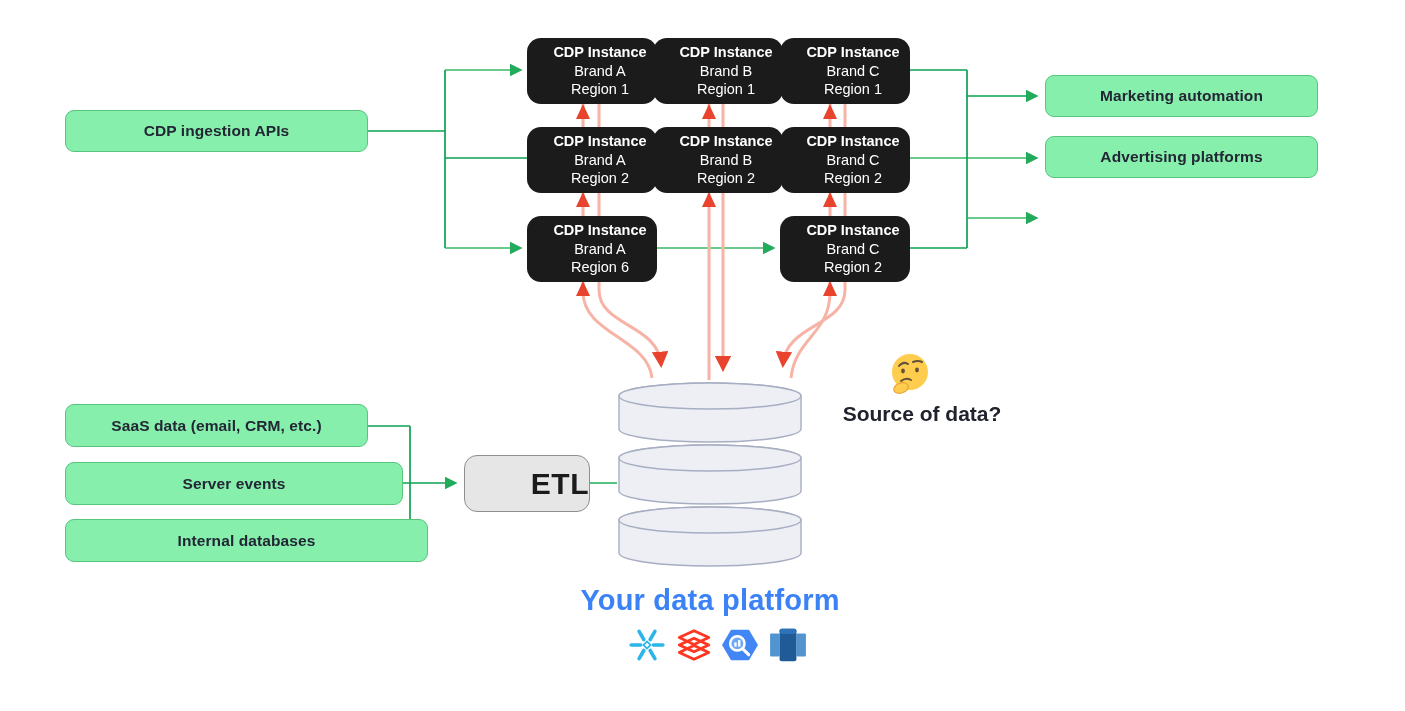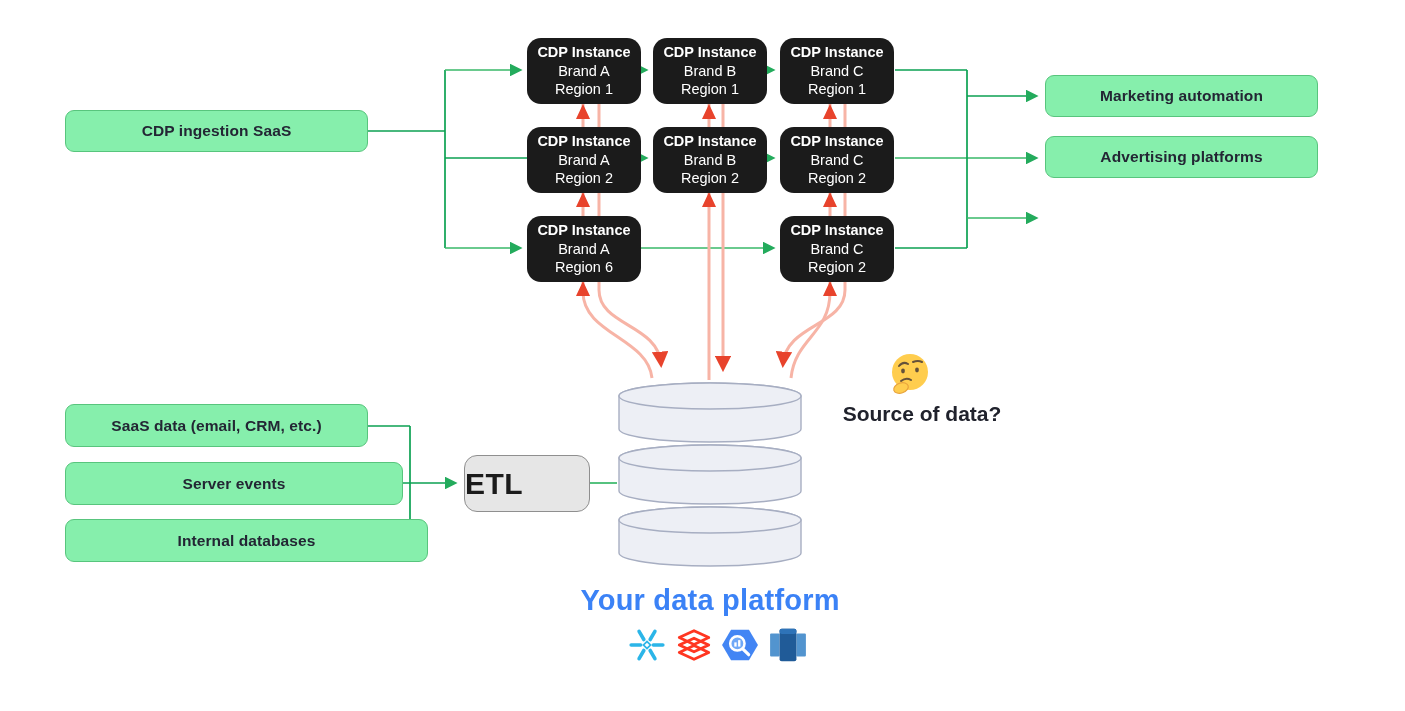--- a/index.html
+++ b/index.html
@@ -9,26 +9,26 @@
   }
   svg.layer{position:absolute;left:0;top:0;}
   .pill{
     position:absolute;background:#86efac;border:1.5px solid #58c57d;border-radius:9px;
     display:flex;align-items:center;justify-content:center;
     font-weight:bold;color:#232634;font-size:15.5px;letter-spacing:.1px;box-sizing:border-box;
   }
   .cdp{
     position:absolute;width:114px;height:66px;background:#1b1b1b;border-radius:14px;
     color:#ffffff;display:flex;flex-direction:column;align-items:center;justify-content:center;
-    font-size:14.5px;line-height:18.5px;text-align:center;
+    font-size:14.5px;line-height:18.5px;text-align:center;padding-left:16px;
   }
   .cdp .t{font-weight:bold;}
   .etl{
     position:absolute;left:464px;top:455px;width:126px;height:57px;background:#e6e6e6;
-    border:1.5px solid #8f8f8f;border-radius:13px;display:flex;align-items:center;justify-content:flex-start;
+    border:1.5px solid #8f8f8f;border-radius:13px;display:flex;align-items:center;justify-content:flex-end;
     font-weight:bold;font-size:30px;color:#1b1b1b;box-sizing:border-box;letter-spacing:.5px;
   }
   .platform-title{
     position:absolute;left:510px;top:584px;width:400px;text-align:center;
     font-weight:bold;font-size:29px;color:#3b82f6;letter-spacing:.2px;
   }
   .truth-label{
     position:absolute;left:810px;top:402px;width:224px;text-align:center;
     font-weight:bold;font-size:21px;color:#20222c;
   }
@@ -119,21 +119,21 @@
       <path d="M899 366 Q903 361 908 364" stroke="#65513a" stroke-width="2" fill="none" stroke-linecap="round"></path>
       <path d="M913 362 Q918 360 922 362" stroke="#65513a" stroke-width="2" fill="none" stroke-linecap="round"></path>
       <ellipse cx="903" cy="371" rx="1.9" ry="2.4" fill="#65513a"></ellipse>
       <ellipse cx="917" cy="370" rx="1.9" ry="2.4" fill="#65513a"></ellipse>
       <path d="M901 381 Q906 377 911 380" stroke="#65513a" stroke-width="2" fill="none" stroke-linecap="round"></path>
       <ellipse cx="901" cy="388" rx="7.5" ry="5" fill="#ffcd4e" stroke="#e8a33d" stroke-width="1.2" transform="rotate(-18 901 388)"></ellipse>
     </g>
   </svg>
 
   <div class="pill" style="left:65px;top:110px;width:303px;height:42px;">
-    <span>CDP ingestion SaaS</span>
+    <span>CDP ingestion APIs</span>
   </div>
 
   <div class="cdp" style="left:527px;top:38px;">
     <span class="t">CDP Instance</span>
     <span>Brand A</span>
     <span>Region 1</span>
   </div>
   <div class="cdp" style="left:653px;top:38px;">
     <span class="t">CDP Instance</span>
     <span>Brand B</span>

